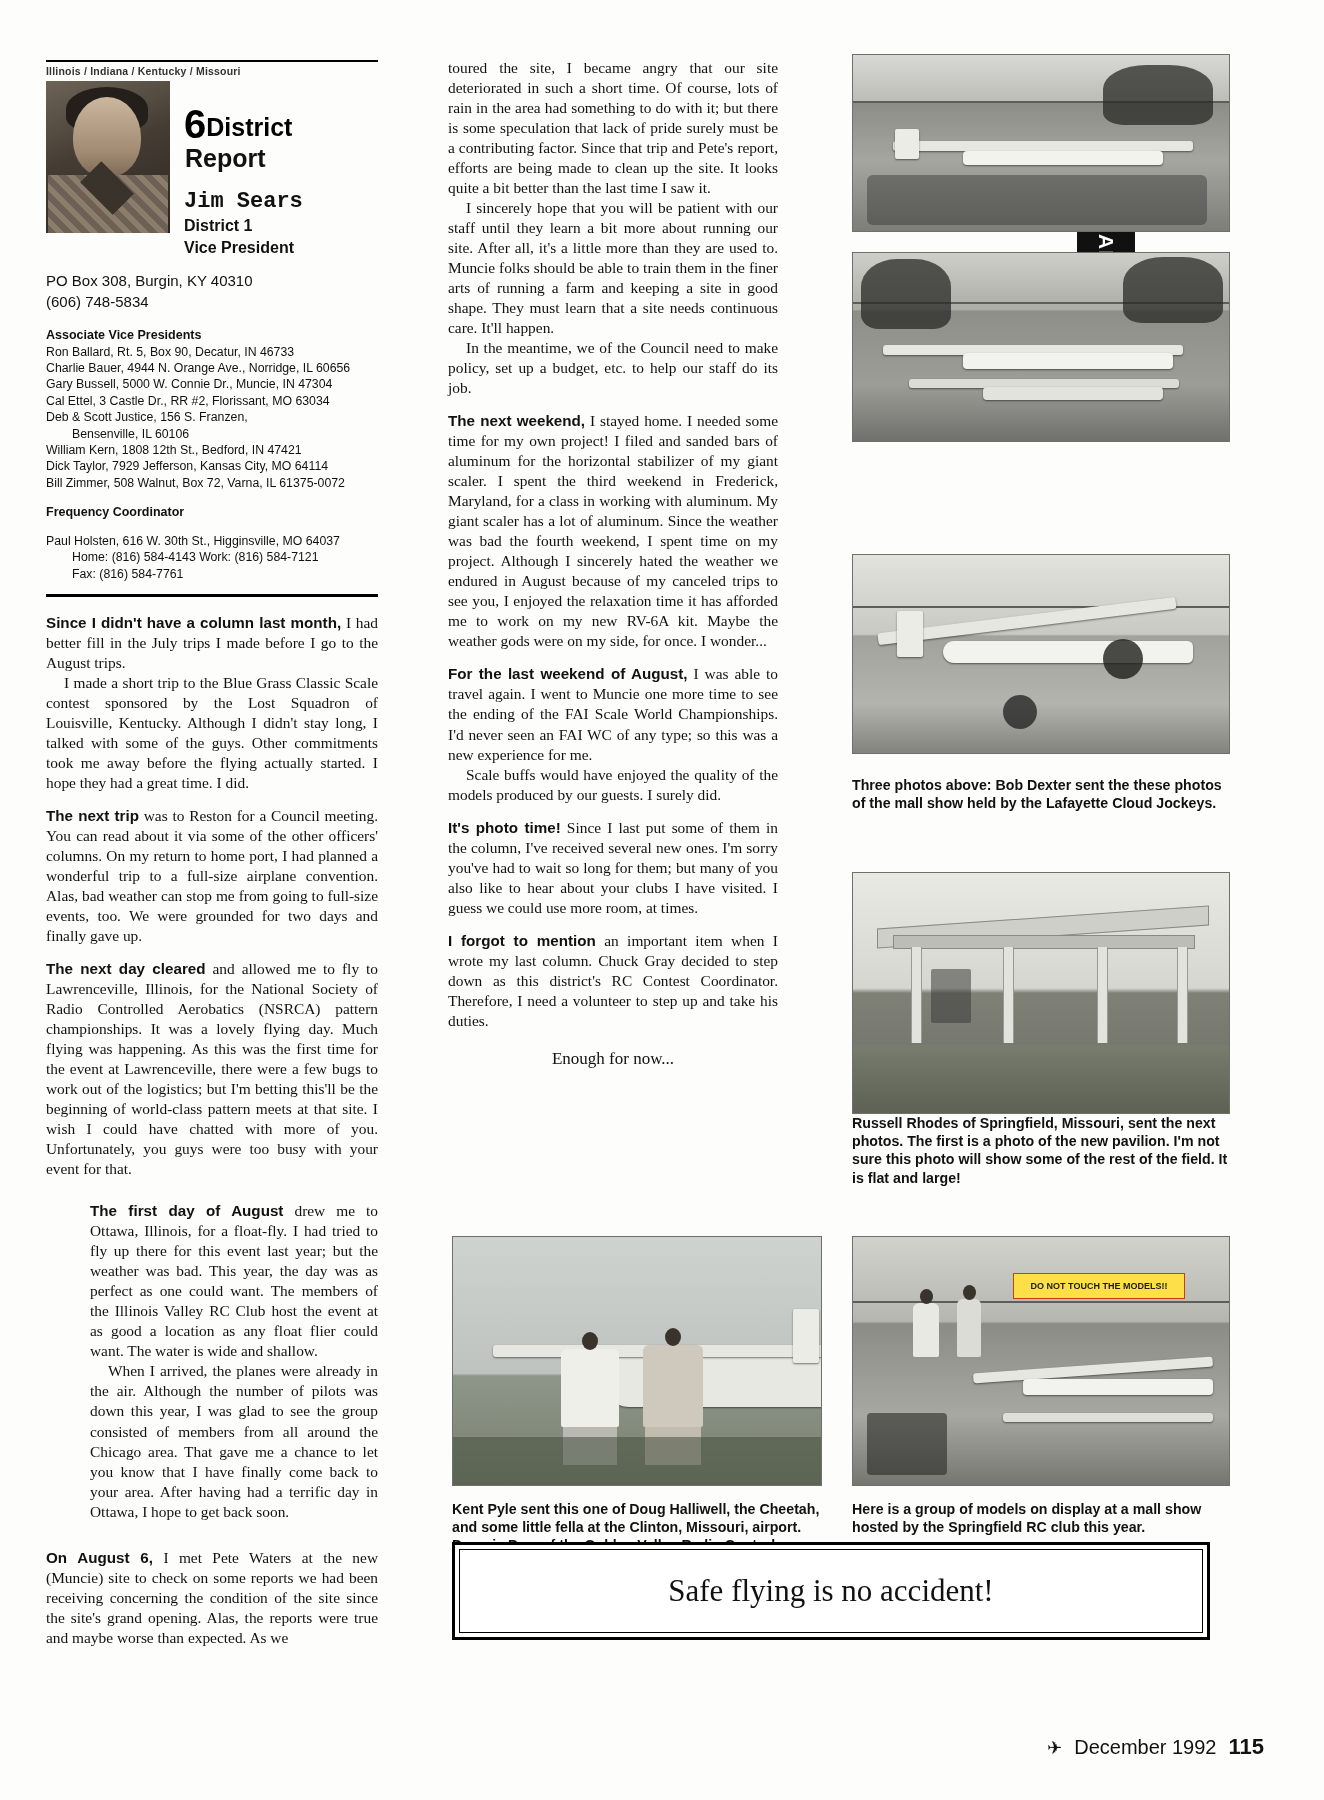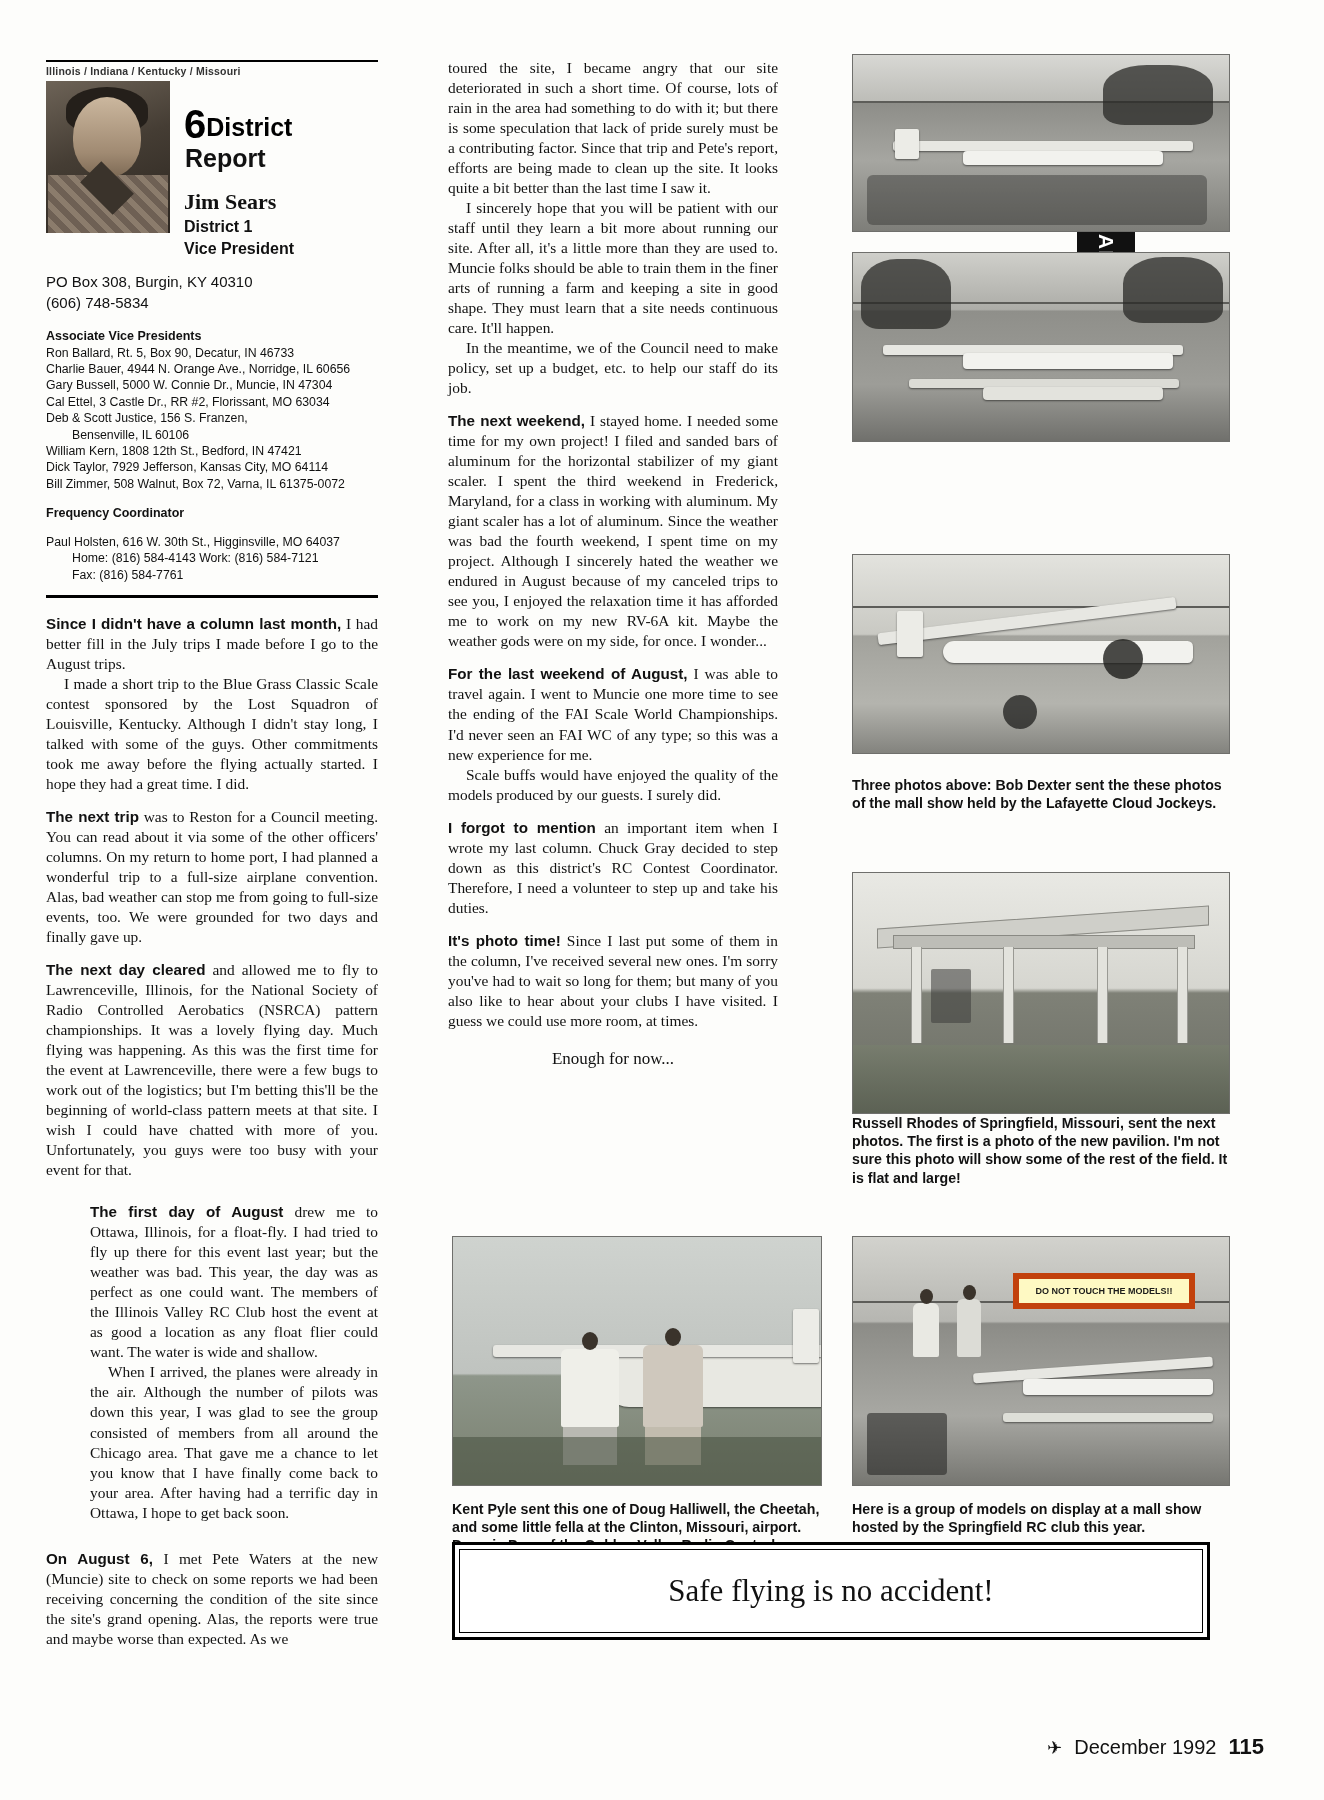--- a/index.html
+++ b/index.html
@@ -114,21 +114,21 @@
     font-size: 25px;
   }
   .dist-report {
     font-family: "Liberation Sans", sans-serif;
     font-weight: bold;
     font-size: 25px;
     line-height: 1.05;
     margin-left: 1px;
   }
   .author-name {
-    font-family: Liberation Serif, serif;
+    font-family: Liberation Mono, monospace;
     font-weight: bold;
     font-size: 22px;
     margin-top: 18px;
   }
   .author-role {
     font-family: "Liberation Sans", sans-serif;
     font-weight: bold;
     font-size: 16px;
     line-height: 1.22;
     margin-top: 2px;
@@ -393,23 +393,23 @@
     <div class="body-text">
       <p class="first">toured the site, I became angry that our site deteriorated in such a short time. Of course, lots of rain in the area had something to do with it; but there is some speculation that lack of pride surely must be a contributing factor. Since that trip and Pete's report, efforts are being made to clean up the site. It looks quite a bit better than the last time I saw it.</p>
       <p>I sincerely hope that you will be patient with our staff until they learn a bit more about running our site. After all, it's a little more than they are used to. Muncie folks should be able to train them in the finer arts of running a farm and keeping a site in good shape. They must learn that a site needs continuous care. It'll happen.</p>
       <p>In the meantime, we of the Council need to make policy, set up a budget, etc. to help our staff do its job.</p>
 
       <p class="first spaced"><span class="lead-bold">The next weekend,</span><span> I stayed home. I needed some time for my own project! I filed and sanded bars of aluminum for the horizontal stabilizer of my giant scaler. I spent the third weekend in Frederick, Maryland, for a class in working with aluminum. My giant scaler has a lot of aluminum. Since the weather was bad the fourth weekend, I spent time on my project. Although I sincerely hated the weather we endured in August because of my canceled trips to see you, I enjoyed the relaxation time it has afforded me to work on my new RV-6A kit. Maybe the weather gods were on my side, for once. I wonder...</span></p>
 
       <p class="first spaced"><span class="lead-bold">For the last weekend of August,</span><span> I was able to travel again. I went to Muncie one more time to see the ending of the FAI Scale World Championships. I'd never seen an FAI WC of any type; so this was a new experience for me.</span></p>
       <p>Scale buffs would have enjoyed the quality of the models produced by our guests. I surely did.</p>
 
+      <p class="first spaced"><span class="lead-bold">It's photo time!</span><span> Since I last put some of them in the column, I've received several new ones. I'm sorry you've had to wait so long for them; but many of you also like to hear about your clubs I have visited. I guess we could use more room, at times.</span></p>
+
       <p class="first spaced"><span class="lead-bold">I forgot to mention</span><span> an important item when I wrote my last column. Chuck Gray decided to step down as this district's RC Contest Coordinator. Therefore, I need a volunteer to step up and take his duties.</span></p>
-
-      <p class="first spaced"><span class="lead-bold">It's photo time!</span><span> Since I last put some of them in the column, I've received several new ones. I'm sorry you've had to wait so long for them; but many of you also like to hear about your clubs I have visited. I guess we could use more room, at times.</span></p>
 
       <div class="enough">Enough for now...</div>
     </div>
   </div>
 
   <div class="photo" style="position:absolute;left:452px;top:1236px;width:368px;height:248px;">
     <div class="scene-people"></div>
     <div class="plane body" style="left:150px;top:118px;width:230px;height:52px;border-radius:26px 10px 10px 26px;background:#e8e8e2;"></div>
     <div class="plane wing" style="left:40px;top:108px;width:330px;height:12px;"></div>
     <div class="plane tail" style="left:340px;top:72px;width:26px;height:54px;"></div>
@@ -464,21 +464,21 @@
     <div class="post" style="left:244px;top:74px;width:9px;height:96px;"></div>
     <div class="post" style="left:324px;top:74px;width:9px;height:96px;"></div>
     <div class="dark-blob" style="left:78px;top:96px;width:40px;height:54px;border-radius:2px;background:rgba(60,60,58,.55)"></div>
     <div class="dark-blob" style="left:0;top:172px;width:376px;height:68px;border-radius:0;background:linear-gradient(180deg,rgba(120,126,110,.8),rgba(90,96,82,.9))"></div>
   </div>
 
   <div class="caption" style="position:absolute;left:852px;top:1106px;width:376px;">Russell Rhodes of Springfield, Missouri, sent the next photos. The first is a photo of the new pavilion. I'm not sure this photo will show some of the rest of the field. It is flat and large!</div>
 
   <div class="photo" style="position:absolute;left:852px;top:1236px;width:376px;height:248px;">
     <div class="scene-hall" style="background:linear-gradient(180deg,#d2d2cd 0%,#b6b6b1 34%,#8c8c87 35%,#a8a8a3 72%,#767671 100%);"></div>
-    <div style="position:absolute;left:160px;top:36px;width:170px;height:24px;background:#fef9c3;border:6px solid #c2410c;display:flex;align-items:center;justify-content:center;font-family:'Liberation Sans',sans-serif;font-size:9px;font-weight:bold;color:#1c1c1a;">DO NOT TOUCH THE MODELS!!</div>
+    <div style="position:absolute;left:160px;top:36px;width:170px;height:24px;background:#fde047;border:1px solid #c2410c;display:flex;align-items:center;justify-content:center;font-family:'Liberation Sans',sans-serif;font-size:9px;font-weight:bold;color:#1c1c1a;">DO NOT TOUCH THE MODELS!!</div>
     <div class="plane wing" style="left:120px;top:128px;width:240px;height:10px;transform:rotate(-4deg);"></div>
     <div class="plane body" style="left:170px;top:142px;width:190px;height:16px;"></div>
     <div class="plane wing" style="left:150px;top:176px;width:210px;height:9px;background:#dedfd8"></div>
     <div class="person" style="left:60px;top:66px;width:26px;height:54px;background:#e9e9e3">
         <div class="head" style="top:-14px;width:13px;height:15px;margin-left:-6px"></div>
       </div>
     <div class="person" style="left:104px;top:62px;width:24px;height:58px;background:#dcdcd6">
         <div class="head" style="top:-14px;width:13px;height:15px;margin-left:-6px"></div>
       </div>
     <div class="dark-blob" style="left:14px;top:176px;width:80px;height:62px;border-radius:4px;background:rgba(40,40,38,.6)"></div>

